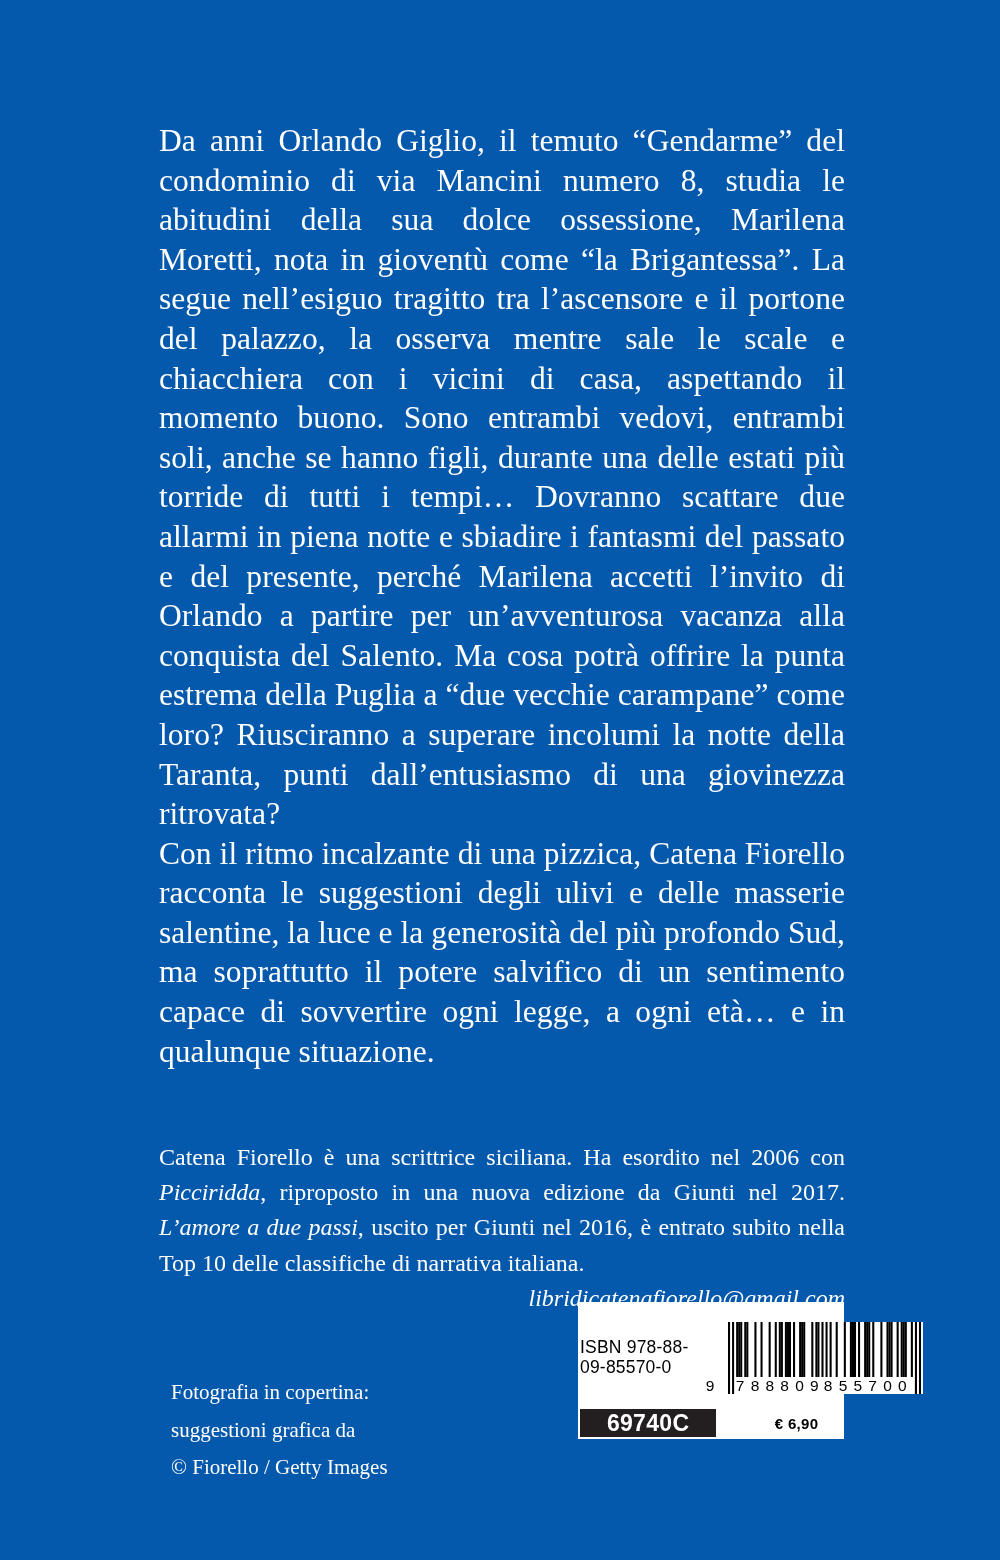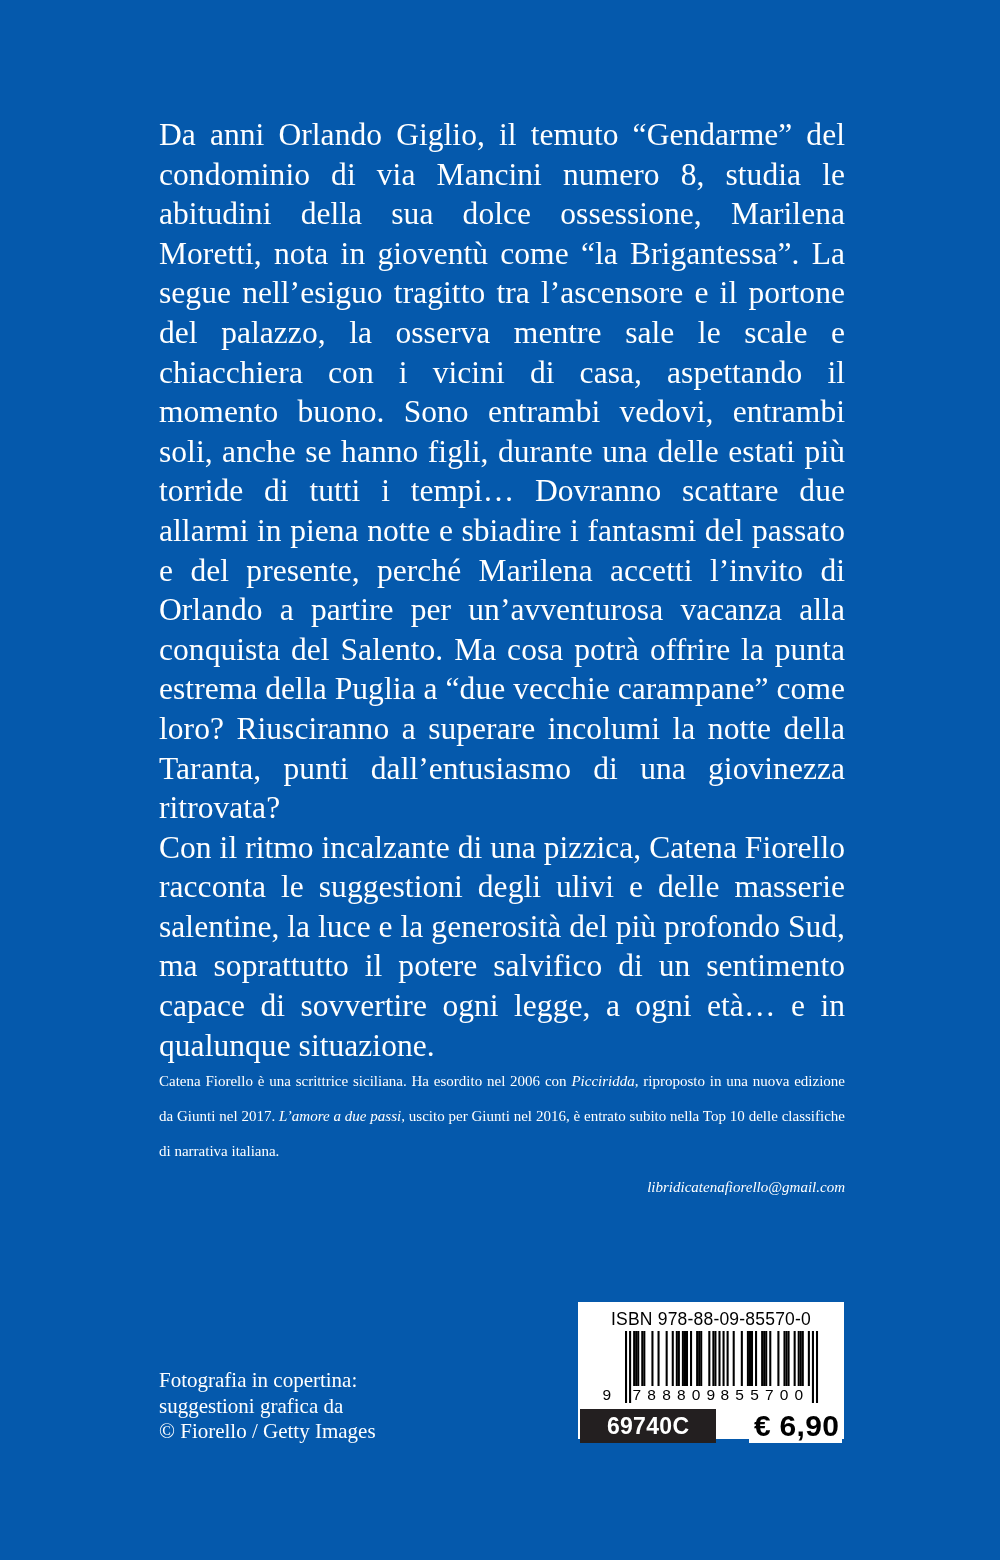--- a/index.html
+++ b/index.html
@@ -18,43 +18,43 @@
   .page {
     position: absolute;
     inset: 0;
     background: #0559ac;
   }
 
   
   .blurb {
     position: absolute;
     left: 159px;
-    top: 115px;
+    top: 121px;
     width: 686px;
     color: #ffffff;
     font-size: 31.5px;
     line-height: 39.6px;
     text-align: justify;
     text-justify: inter-word;
     -webkit-hyphens: none;
     hyphens: none;
     letter-spacing: 0.05px;
   }
   .blurb p {
     margin: 0;
   }
 
   
   .bio {
     position: absolute;
     left: 159px;
-    top: 1064px;
+    top: 1140px;
     width: 686px;
     color: #ffffff;
-    font-size: 15px;
+    font-size: 24px;
     line-height: 35.2px;
     text-align: justify;
     text-justify: inter-word;
     hyphens: none;
   }
   .bio p {
     margin: 0;
   }
   .bio .it {
     font-style: italic;
@@ -69,21 +69,21 @@
   .credit {
     position: absolute;
     left: 159px;
     top: 1368px;
     color: #ffffff;
     font-size: 21px;
     line-height: 25.5px;
     text-align: left;
     white-space: nowrap;
   }
-  .credit div { margin: 0; }
+  .credit div { margin: 12px; }
 
   
   .barcode-block {
     position: absolute;
     left: 578px;
     top: 1302px;
     width: 266px;
     height: 137px;
     background: #ffffff;
     border: 2px solid #ffffff;
@@ -91,21 +91,21 @@
     display: flex;
     flex-direction: column;
   }
   .barcode-inner {
     flex: 0 0 auto;
     background: #ffffff;
     padding: 5px 0 0 0;
     box-sizing: border-box;
     height: 103px;
     display: flex;
-    flex-direction: column;
+    flex-direction: row;
     align-items: center;
   }
   .isbn-text {
     font-family: "Liberation Sans", "DejaVu Sans", sans-serif;
     font-size: 17.5px;
     color: #000000;
     letter-spacing: 0.2px;
     line-height: 20px;
     margin-bottom: 2px;
   }
@@ -160,21 +160,21 @@
   }
   .price-cell {
     flex: 1 1 auto;
     background: #ffffff;
     color: #000000;
     display: flex;
     align-items: center;
     justify-content: center;
     font-family: "Liberation Sans", "DejaVu Sans", sans-serif;
     font-weight: bold;
-    font-size: 30px;
+    font-size: 15px;
     letter-spacing: 0.3px;
     border-left: 2px solid #ffffff;
     box-sizing: border-box;
   }
 </style>
 </head>
 <body>
 
 <div class="page">
 

